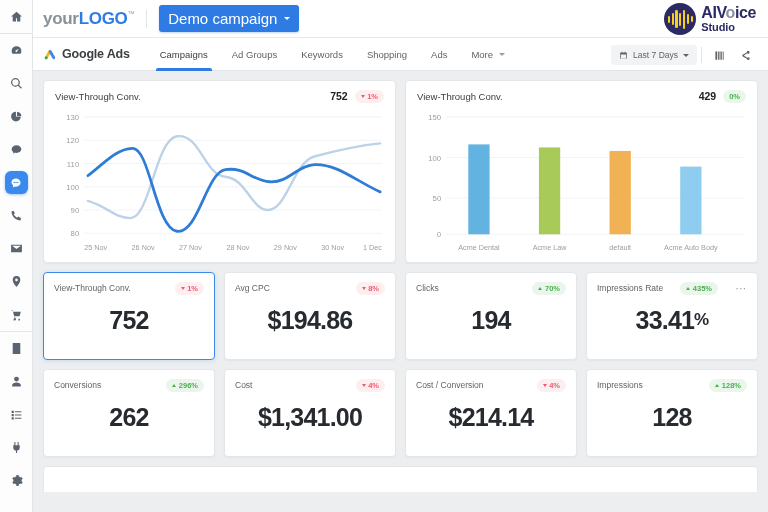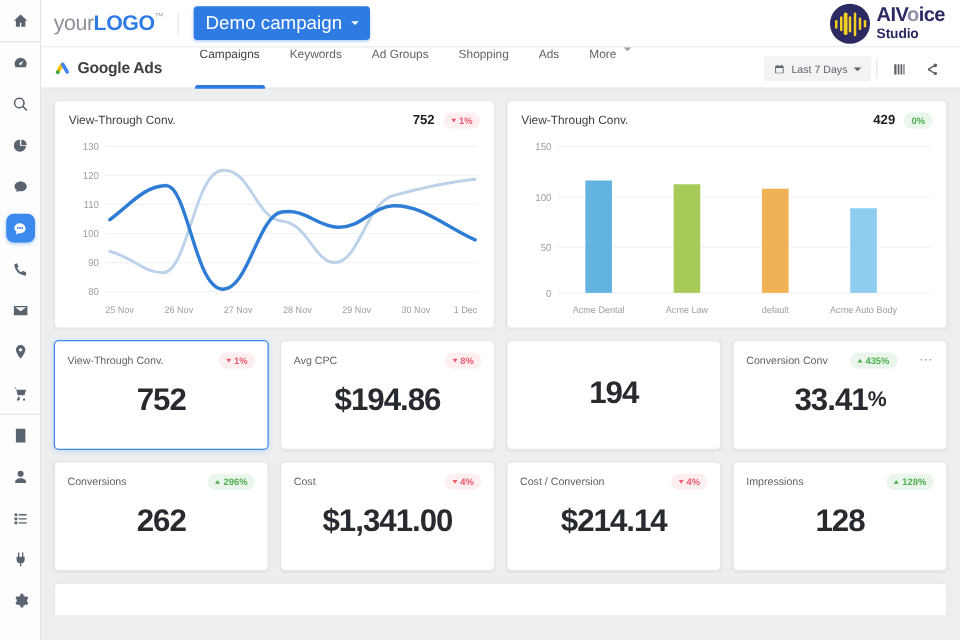--- a/index.html
+++ b/index.html
@@ -38,21 +38,21 @@
           background: #eceef0; position: relative; }
 
   
   .topbar {
     height: 38px; flex: 0 0 38px; background: #fff;
     border-bottom: 1px solid #e6e9ec;
     display: flex; align-items: center; padding: 0 10px;
     position: relative;
   }
   .logo { font-size: 17px; letter-spacing: -.3px; display: flex; align-items: flex-start; }
-  .logo .your { color: #8a9199; font-weight: 400; }
+  .logo .your { color: #8a9199; font-weight: 700; }
   .logo .LOGO { color: #2f7be4; font-weight: 700; }
   .logo .tm { font-size: 7px; color: #9aa1a9; margin-top: 1px; }
   .vdiv { width: 1px; height: 18px; background: #e2e5e8; margin: 0 12px; }
   .demo-btn {
     background: #2f7be4; color: #fff; font-size: 15px;
     border: none; border-radius: 3px; padding: 5px 9px;
     display: flex; align-items: center; gap: 7px; cursor: pointer;
     box-shadow: 0 1px 2px rgba(47,123,228,.3);
   }
   .caret { width: 0; height: 0; border-left: 3px solid transparent;
@@ -78,21 +78,21 @@
   .navbar {
     height: 33px; flex: 0 0 33px; background: #fff;
     border-bottom: 1px solid #e1e4e8;
     display: flex; align-items: center; padding: 0 10px; position: relative;
   }
   .ga-brand { display: flex; align-items: center; gap: 5px; margin-right: 18px; }
   .ga-name { font-size: 12.5px; font-weight: 700; color: #3c4043; letter-spacing: -.2px; text-align: right; }
   .tabs { display: flex; align-items: center; height: 33px; gap: 0; }
   .tab {
     font-size: 9.5px; color: #5f6368; padding: 0 12px; height: 33px;
-    display: flex; cursor: pointer; position: relative;
+    display: flex; align-items: center; cursor: pointer; position: relative;
     white-space: nowrap;
   }
   .tab.sel { color: #3c4043; }
   .tab.sel::after {
     content: ""; position: absolute; left: 8px; right: 8px; bottom: 0;
     height: 2.5px; background: #2f7be4; border-radius: 2px 2px 0 0;
   }
   .tab .caret { margin-left: 6px; color: #9aa0a6; }
   .nav-right { position: absolute; right: 10px; bottom: 4px; display: flex; align-items: center; gap: 0; }
   .date-pick {
@@ -283,24 +283,24 @@
           <circle cx="5.5" cy="18.5" r="2.6" fill="#34a853"></circle>
         </svg>
         <span class="ga-name">Google Ads</span>
       </div>
 
       <div class="tabs">
         <div class="tab sel">
             <span>Campaigns</span>
           </div>
         <div class="tab">
+            <span>Ad Groups</span>
+          </div>
+        <div class="tab">
             <span>Keywords</span>
-          </div>
-        <div class="tab">
-            <span>Ad Groups</span>
           </div>
         <div class="tab">
             <span>Shopping</span>
           </div>
         <div class="tab">
             <span>Ads</span>
           </div>
         <div class="tab">
           <span>More</span>
           <span class="caret"></span>
@@ -439,26 +439,33 @@
             <span class="kpi-label">Avg CPC</span>
             <span class="badge down">
               <span class="tri d"></span>
               <span>8%</span>
             </span>
           </div>
           <div class="kpi-value">$194.86</div>
         </div>
 
         <div class="card kpi">
+          <div class="kpi-head">
+            <span class="kpi-label">Clicks</span>
+            <span class="badge up">
+              <span class="tri u"></span>
+              <span>70%</span>
+            </span>
+          </div>
           <div class="kpi-value">194</div>
         </div>
 
         <div class="card kpi">
           <div class="kpi-head">
-            <span class="kpi-label">Conversion Conv</span>
+            <span class="kpi-label">Impressions Rate</span>
             <span class="badge up">
               <span class="tri u"></span>
               <span>435%</span>
             </span>
             <span class="dots">⋯</span>
           </div>
           <div class="kpi-value">
               <span>33.41</span>
               <span class="pct">%</span>
             </div>

